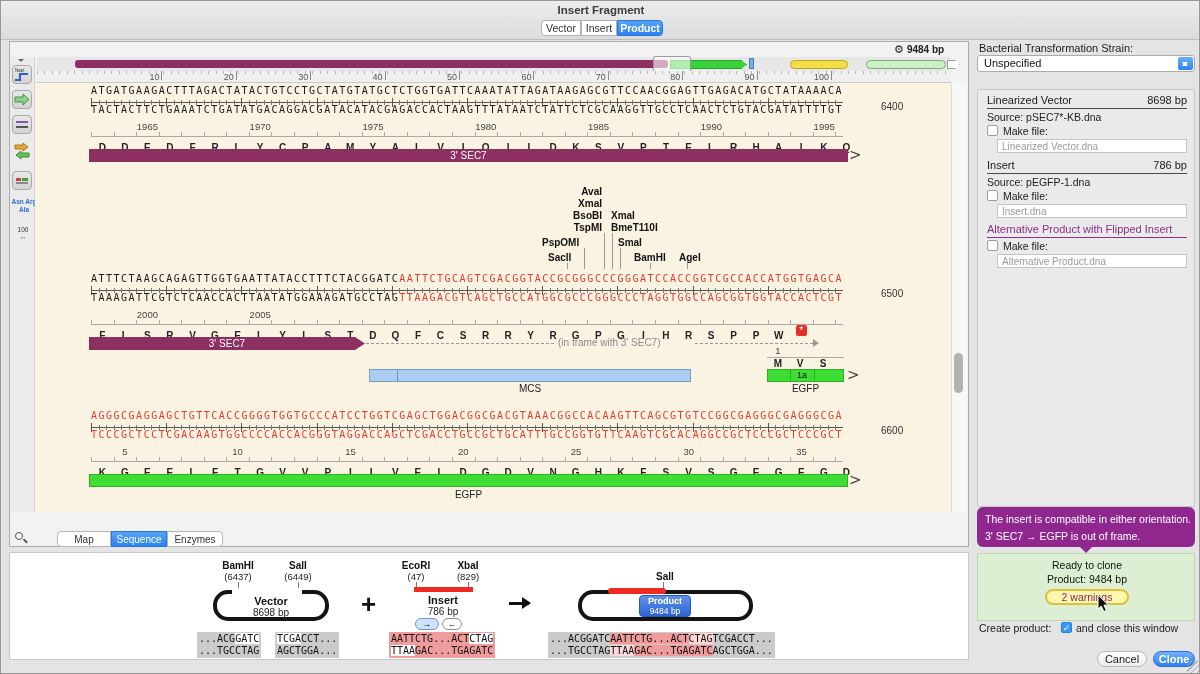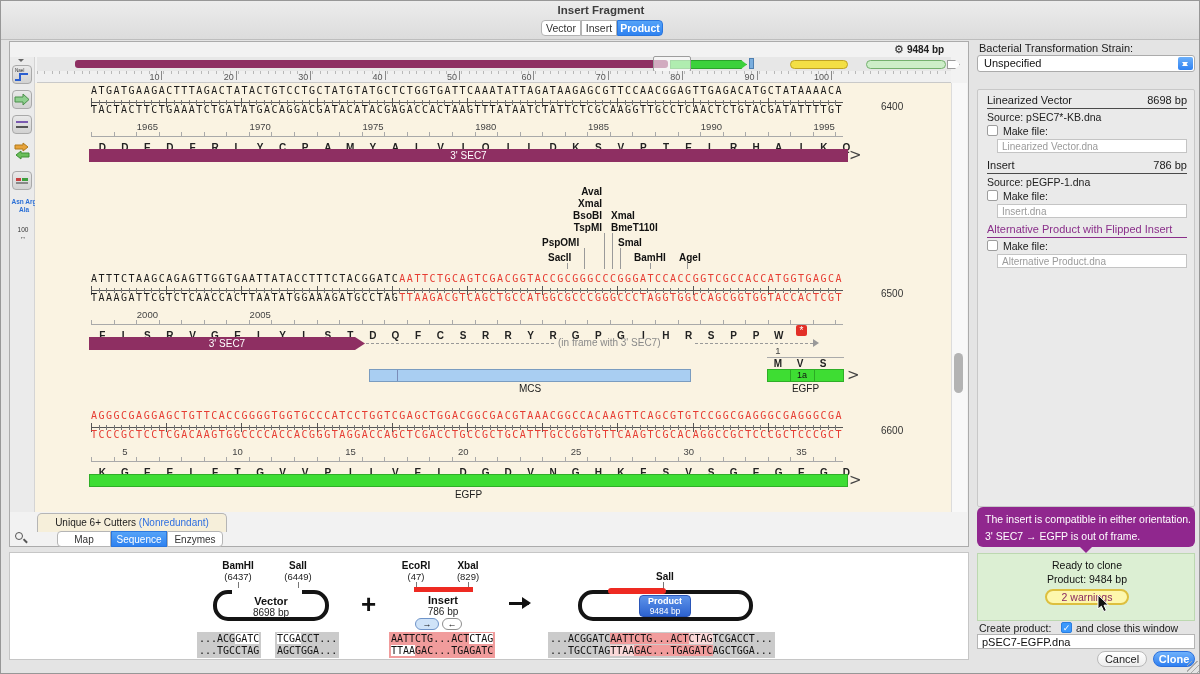--- a/index.html
+++ b/index.html
@@ -302,23 +302,20 @@
       <div class="abs enz" style="top: 251px; left: 678px;">AgeI</div>
       <div class="abs enztick" style="left: 603px; top: 232px; height: 36px;"></div>
       <div class="abs enztick" style="left: 611px; top: 232px; height: 36px;"></div>
       <div class="abs enztick" style="left: 583px; top: 247px; height: 21px;"></div>
       <div class="abs enztick" style="left: 619px; top: 247px; height: 21px;"></div>
       <div class="abs enztick" style="left: 566px; top: 262px; height: 6px;"></div>
       <div class="abs enztick" style="left: 649px; top: 262px; height: 6px;"></div>
       <div class="abs enztick" style="left: 686px; top: 262px; height: 6px;"></div>
     </div>
 
-  <div class="abs cutterstab">
-    <span>Unique 6+ Cutters</span>&nbsp;<span class="nonred">(Nonredundant)</span>
-  </div>
   <div class="abs mag">
       <span class="lens"></span>
       <span class="handle"></span>
     </div>
   <div class="abs vtab" style="left:56px;width:54px;border-radius:4px 0 0 4px">Map</div>
   <div class="abs vtab sel" style="left:110px;width:56px">Sequence</div>
   <div class="abs vtab" style="left:166px;width:56px;border-radius:0 4px 4px 0">Enzymes</div>
 
   <div class="abs bottompanel"></div>
 
@@ -412,21 +409,20 @@
     <div class="r2">Product:  9484 bp</div>
     <div class="warnpill">2 warnings</div>
   </div>
   <svg class="abs cursor" style="left:1096px;top:594px" width="14" height="18">
     <polygon points="1,0 1,14 4.4,11.2 6.8,16.6 9.4,15.4 7,10.2 11.4,10" fill="#111" stroke="#fff" stroke-width="1"></polygon>
   </svg>
 
   <div class="abs createrow" style="left:978px;top:621px">Create product:</div>
   <span class="cb on abs" style="left:1060px;top:621px">✓</span>
   <span class="cblabel abs" style="left:1075px;top:621px">and close this window</span>
-  <input class="abs nameinput" value="pSEC7-EGFP.dna" style="">
   <div class="btn cancel">Cancel</div>
   <div class="btn clone">Clone</div>
 
   <div class="abs grip"></div>
 <div class="abs ovtick" style="left: 160.4px;"></div>
     <span class="abs ovlabel" style="left: 158.4px;">10</span>
     <div class="abs ovtick" style="left: 234.8px;"></div>
     <span class="abs ovlabel" style="left: 232.8px;">20</span>
     <div class="abs ovtick" style="left: 309.2px;"></div>
     <span class="abs ovlabel" style="left: 307.2px;">30</span>

